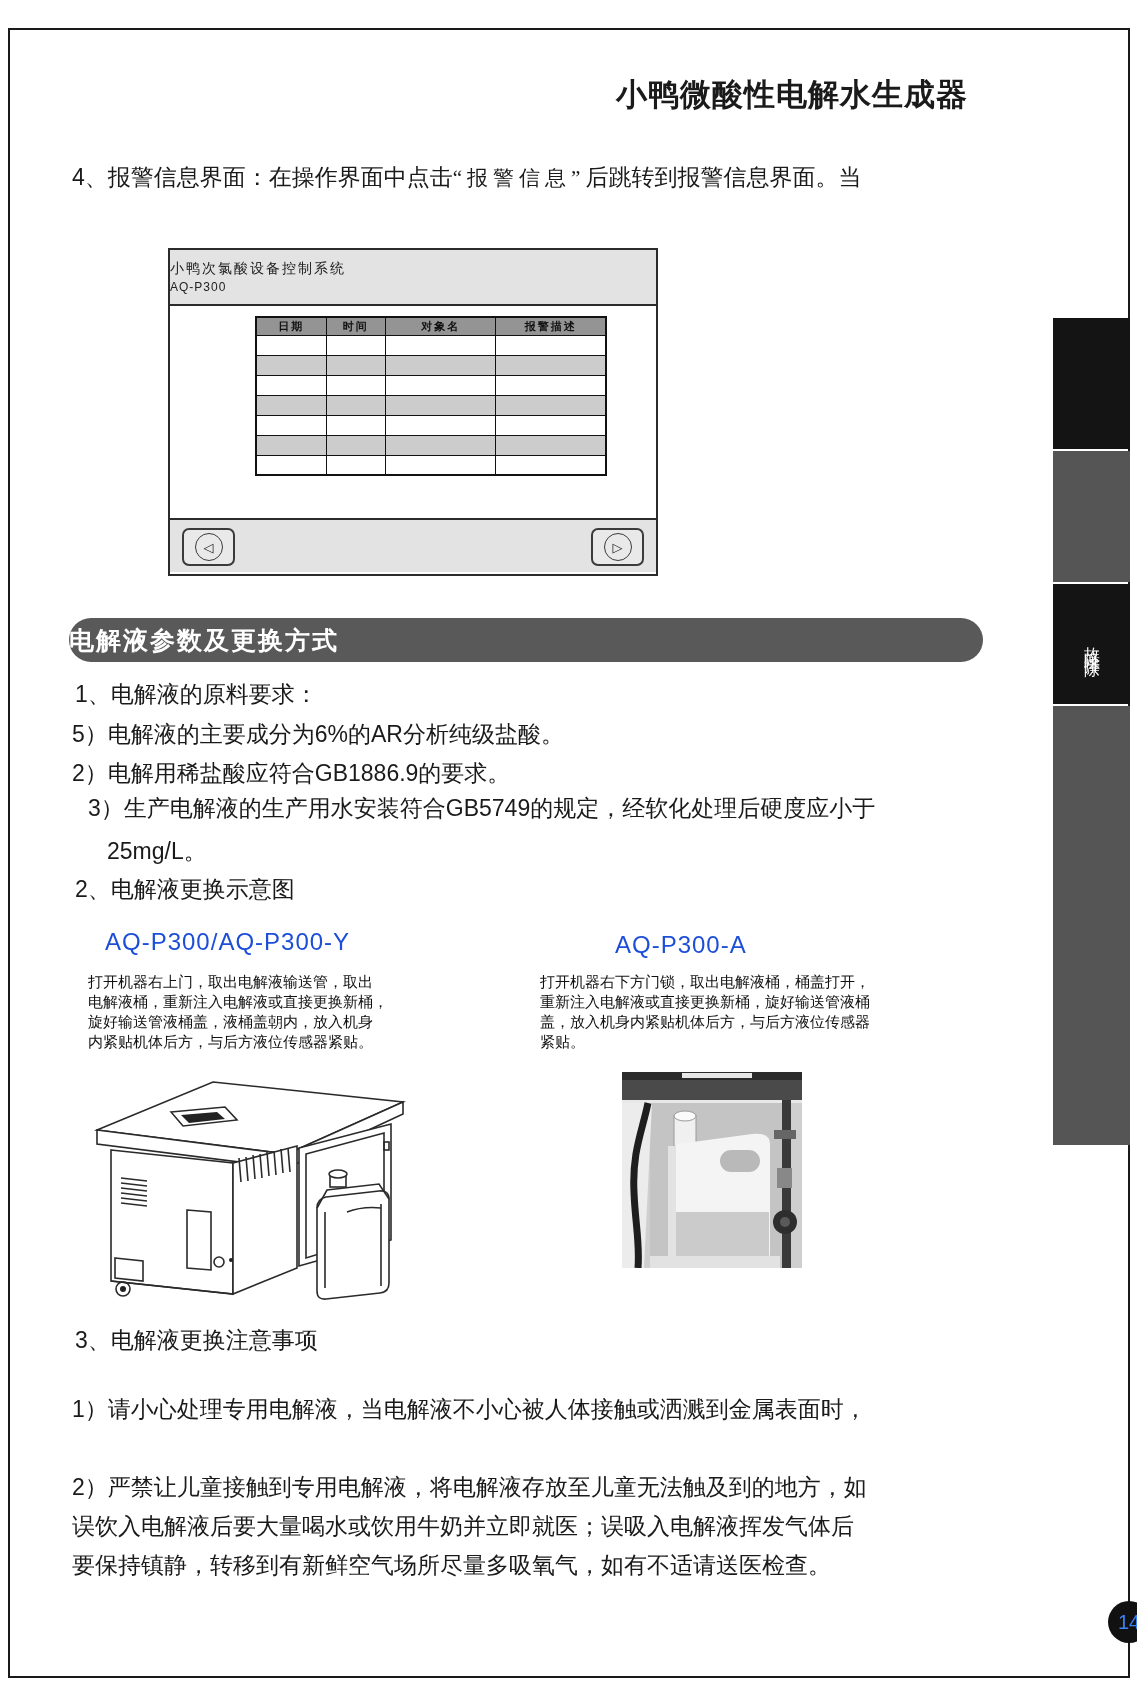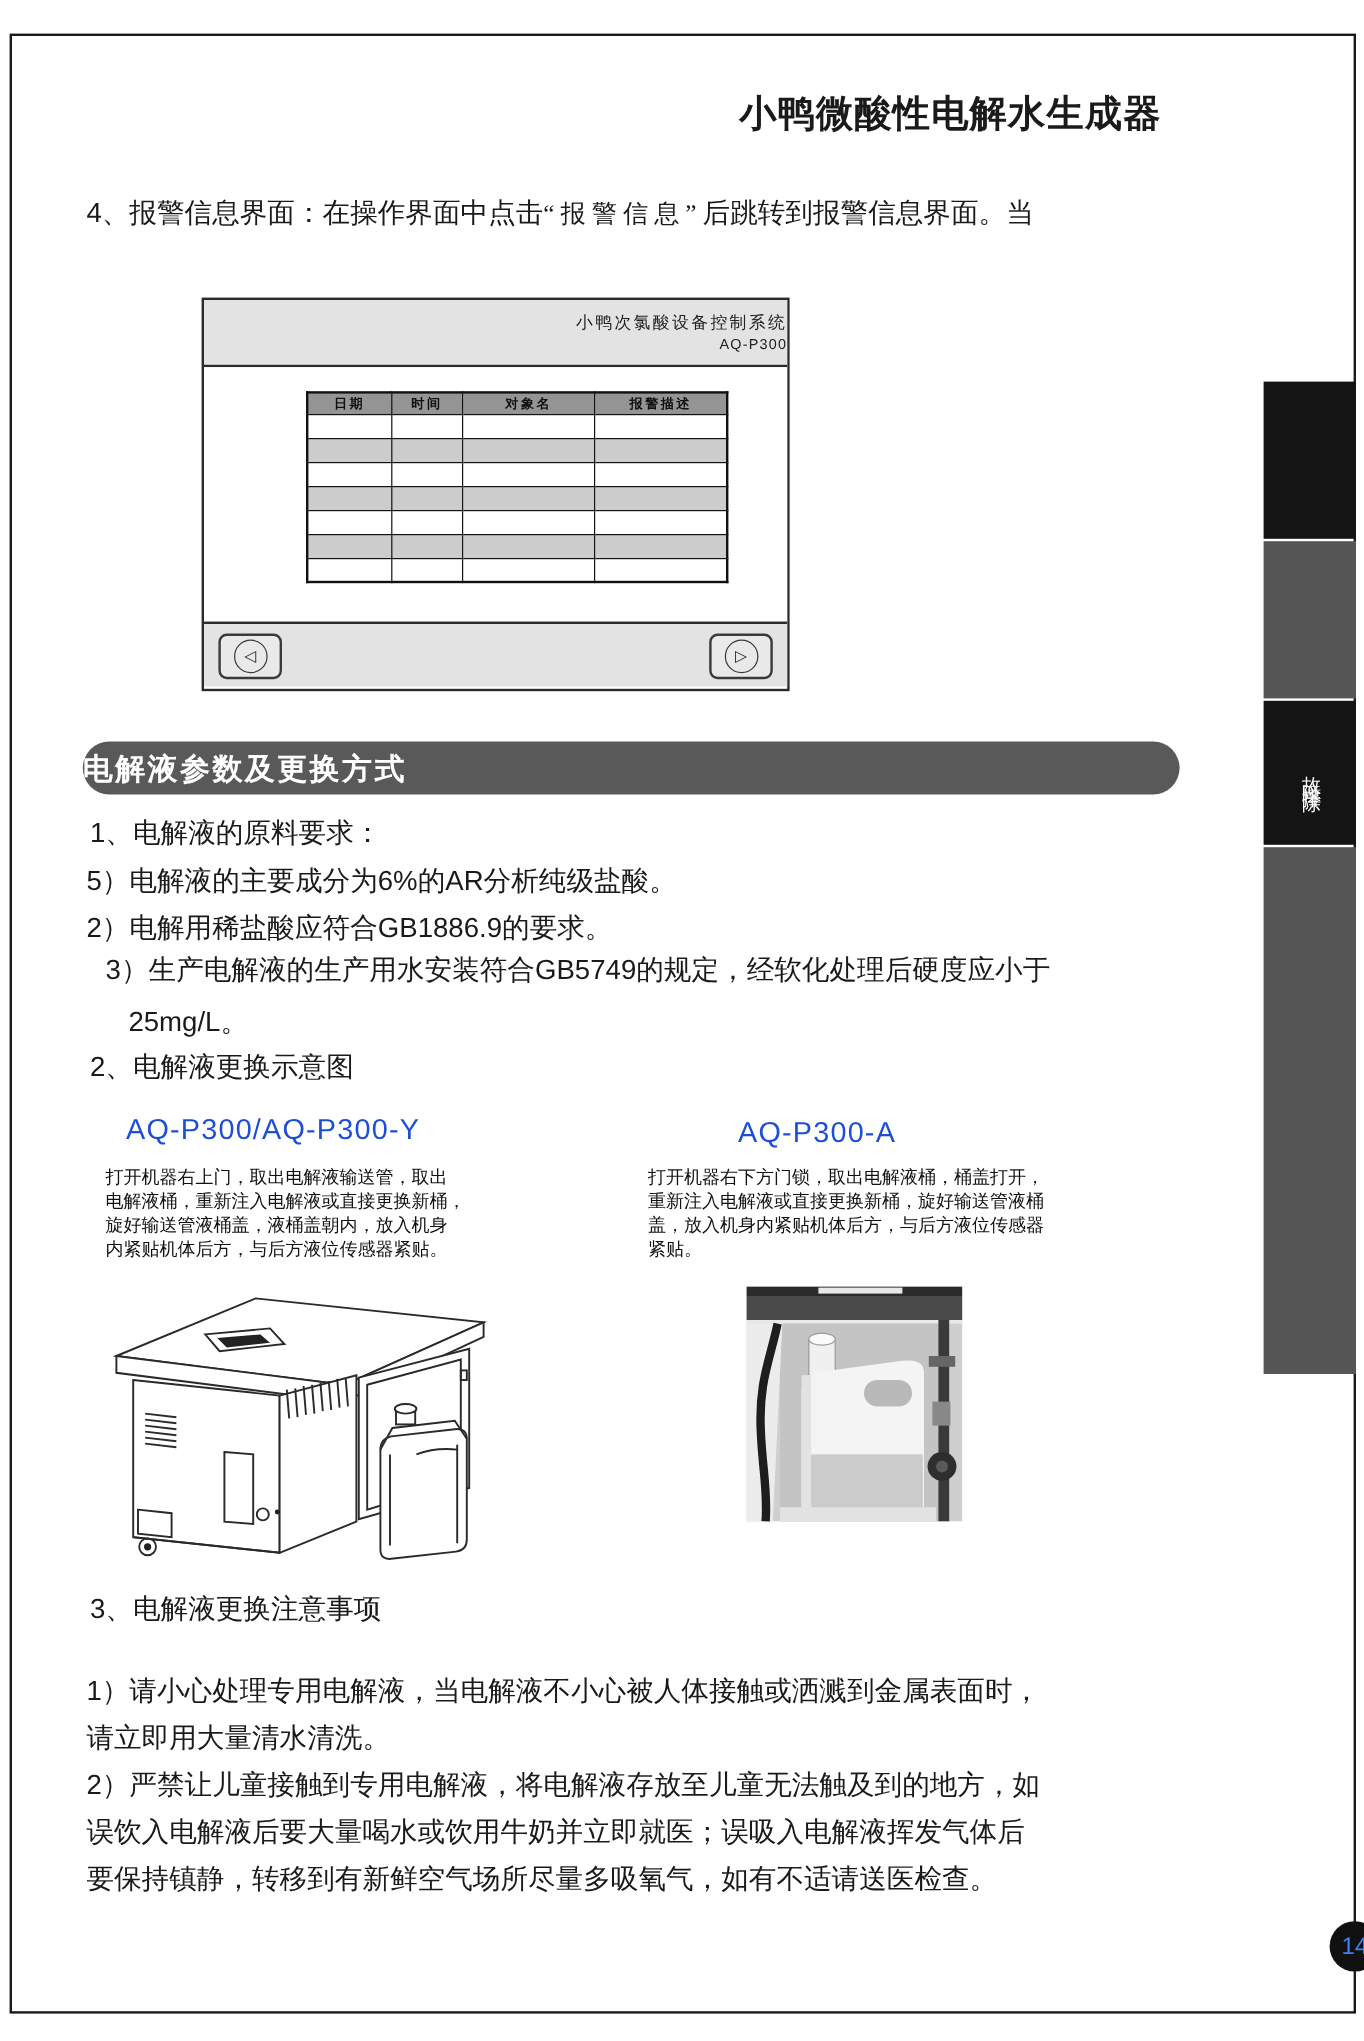--- a/index.html
+++ b/index.html
@@ -13,25 +13,25 @@
   
   #doc-title { top:74px; right:169px; font-size:31px; font-weight:bold; letter-spacing:1px; }
 
   
   #alarm-paragraph { left:72px; top:160px; width:880px; font-size:23px; line-height:35px; }
   .quote-font { font-family:"Liberation Serif","DejaVu Serif",serif; font-size:21px; letter-spacing:5px; }
 
   
   #hmi-panel { left:168px; top:248px; width:490px; height:328px; border:2px solid #2b2b2b; background:#fff; }
   #hmi-titlebar { width:100%; height:56px; background:#e3e3e3; border-bottom:2px solid #2b2b2b;
-                  display:flex; flex-direction:column; align-items:flex-end; justify-content:center; }
+                  display:flex; flex-direction:column; align-items:flex-start; justify-content:center; }
   #hmi-title-line1 { font-size:14px; letter-spacing:2px; color:#222; }
   #hmi-title-line2 { font-size:12px; letter-spacing:1px; color:#222; margin-top:2px; }
   #hmi-body { position:relative; width:100%; height:212px; background:#fff; }
-  #alarm-table { position:absolute; left:85px; top:20px; width:352px; border-collapse:collapse;
+  #alarm-table { position:absolute; left:85px; top:10px; width:352px; border-collapse:collapse;
                  border:2px solid #111; table-layout:fixed;padding-left:29px; }
   #alarm-table th { background:#949494; color:#111; font-size:11px; font-weight:bold;
                     height:18px; border:1.5px solid #111; letter-spacing:2px; }
   #alarm-table td { height:20px; border:1.5px solid #111; }
   #alarm-table tr.alt td { background:#cccccc; }
   #alarm-table col.c1{width:20%;} #alarm-table col.c2{width:17%;}
   #alarm-table col.c3{width:31.5%;} #alarm-table col.c4{width:31.5%;}
   #hmi-bottombar { position:relative; width:100%; height:54px; background:#e3e3e3; border-top:2px solid #2b2b2b; }
   .nav-btn { position:absolute; top:8px; width:53px; height:38px; border:2px solid #3a3a3a;
              border-radius:7px; background:#e9e9e9; display:flex; align-items:center; justify-content:center; }
@@ -266,21 +266,20 @@
     <rect x="155" y="96" width="15" height="20" fill="#888"></rect>
     <circle cx="163" cy="150" r="12" fill="#2e2e2e"></circle>
       <circle cx="163" cy="150" r="5" fill="#5a5a5a"></circle>
     <rect x="28" y="184" width="130" height="12" fill="#e2e2e2"></rect>
   </svg>
 </div>
 
 <div class="bodyline" style="left:75px; top:1325px;">3、电解液更换注意事项</div>
 <div class="bottom-para" style="left:72px; top:1390px;">
     <div>1）请小心处理专用电解液，当电解液不小心被人体接触或洒溅到金属表面时，</div>
-    <div>请立即用大量清水清洗。</div>
   </div>
 <div class="bottom-para" style="left:72px; top:1468px;">
     <div>2）严禁让儿童接触到专用电解液，将电解液存放至儿童无法触及到的地方，如</div>
     <div>误饮入电解液后要大量喝水或饮用牛奶并立即就医；误吸入电解液挥发气体后</div>
     <div>要保持镇静，转移到有新鲜空气场所尽量多吸氧气，如有不适请送医检查。</div>
   </div>
 
 <div id="side-b1" class="side-block"></div>
 <div id="side-b2" class="side-block"></div>
 <div id="side-b3" class="side-block">

